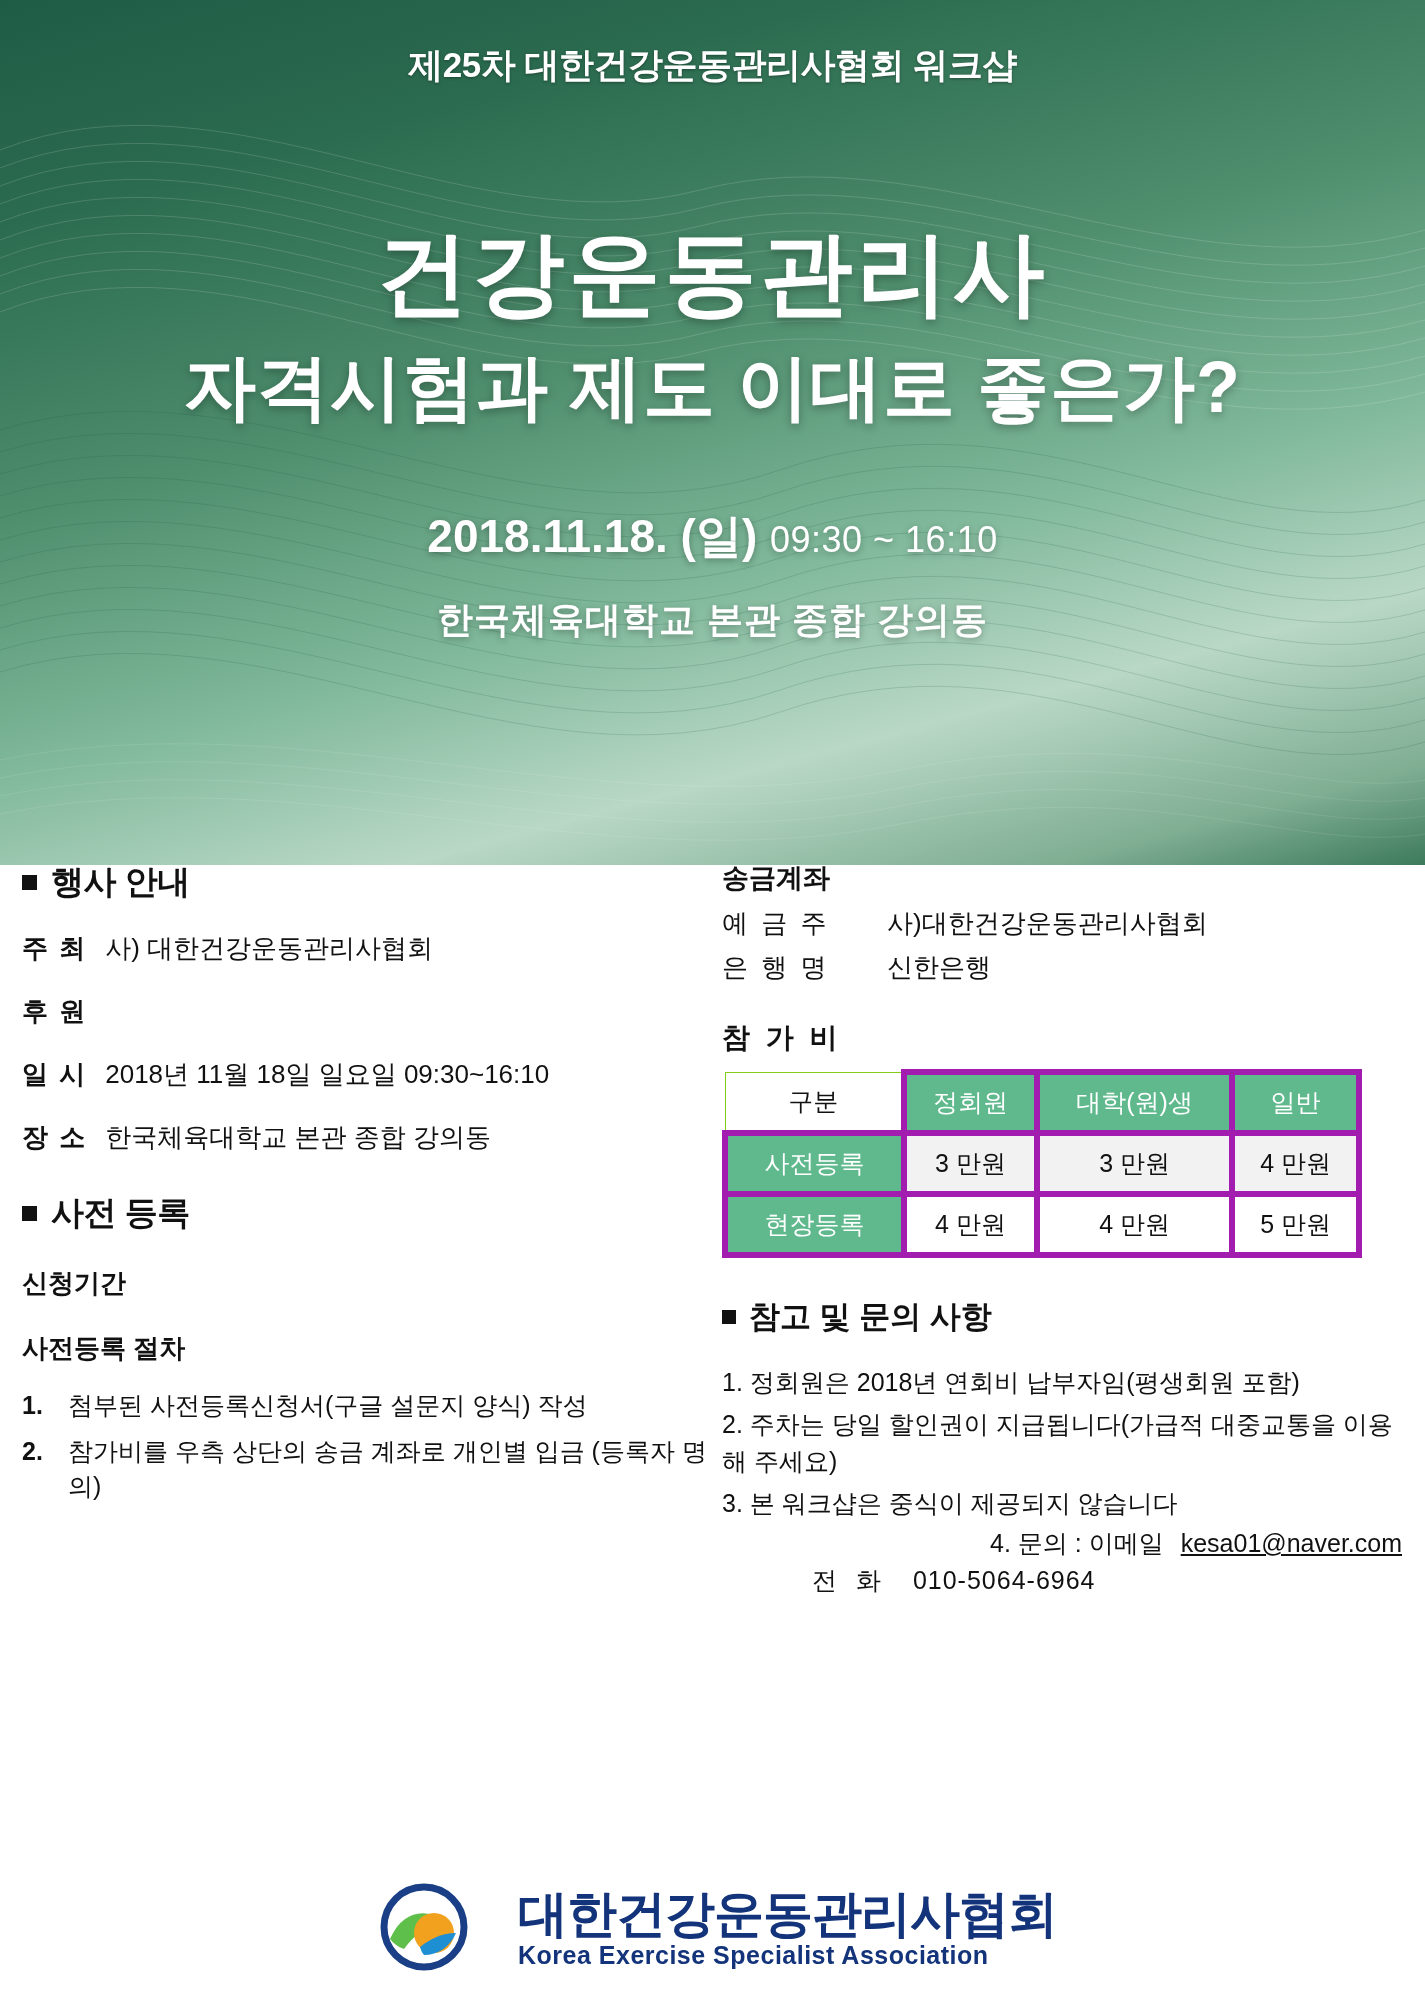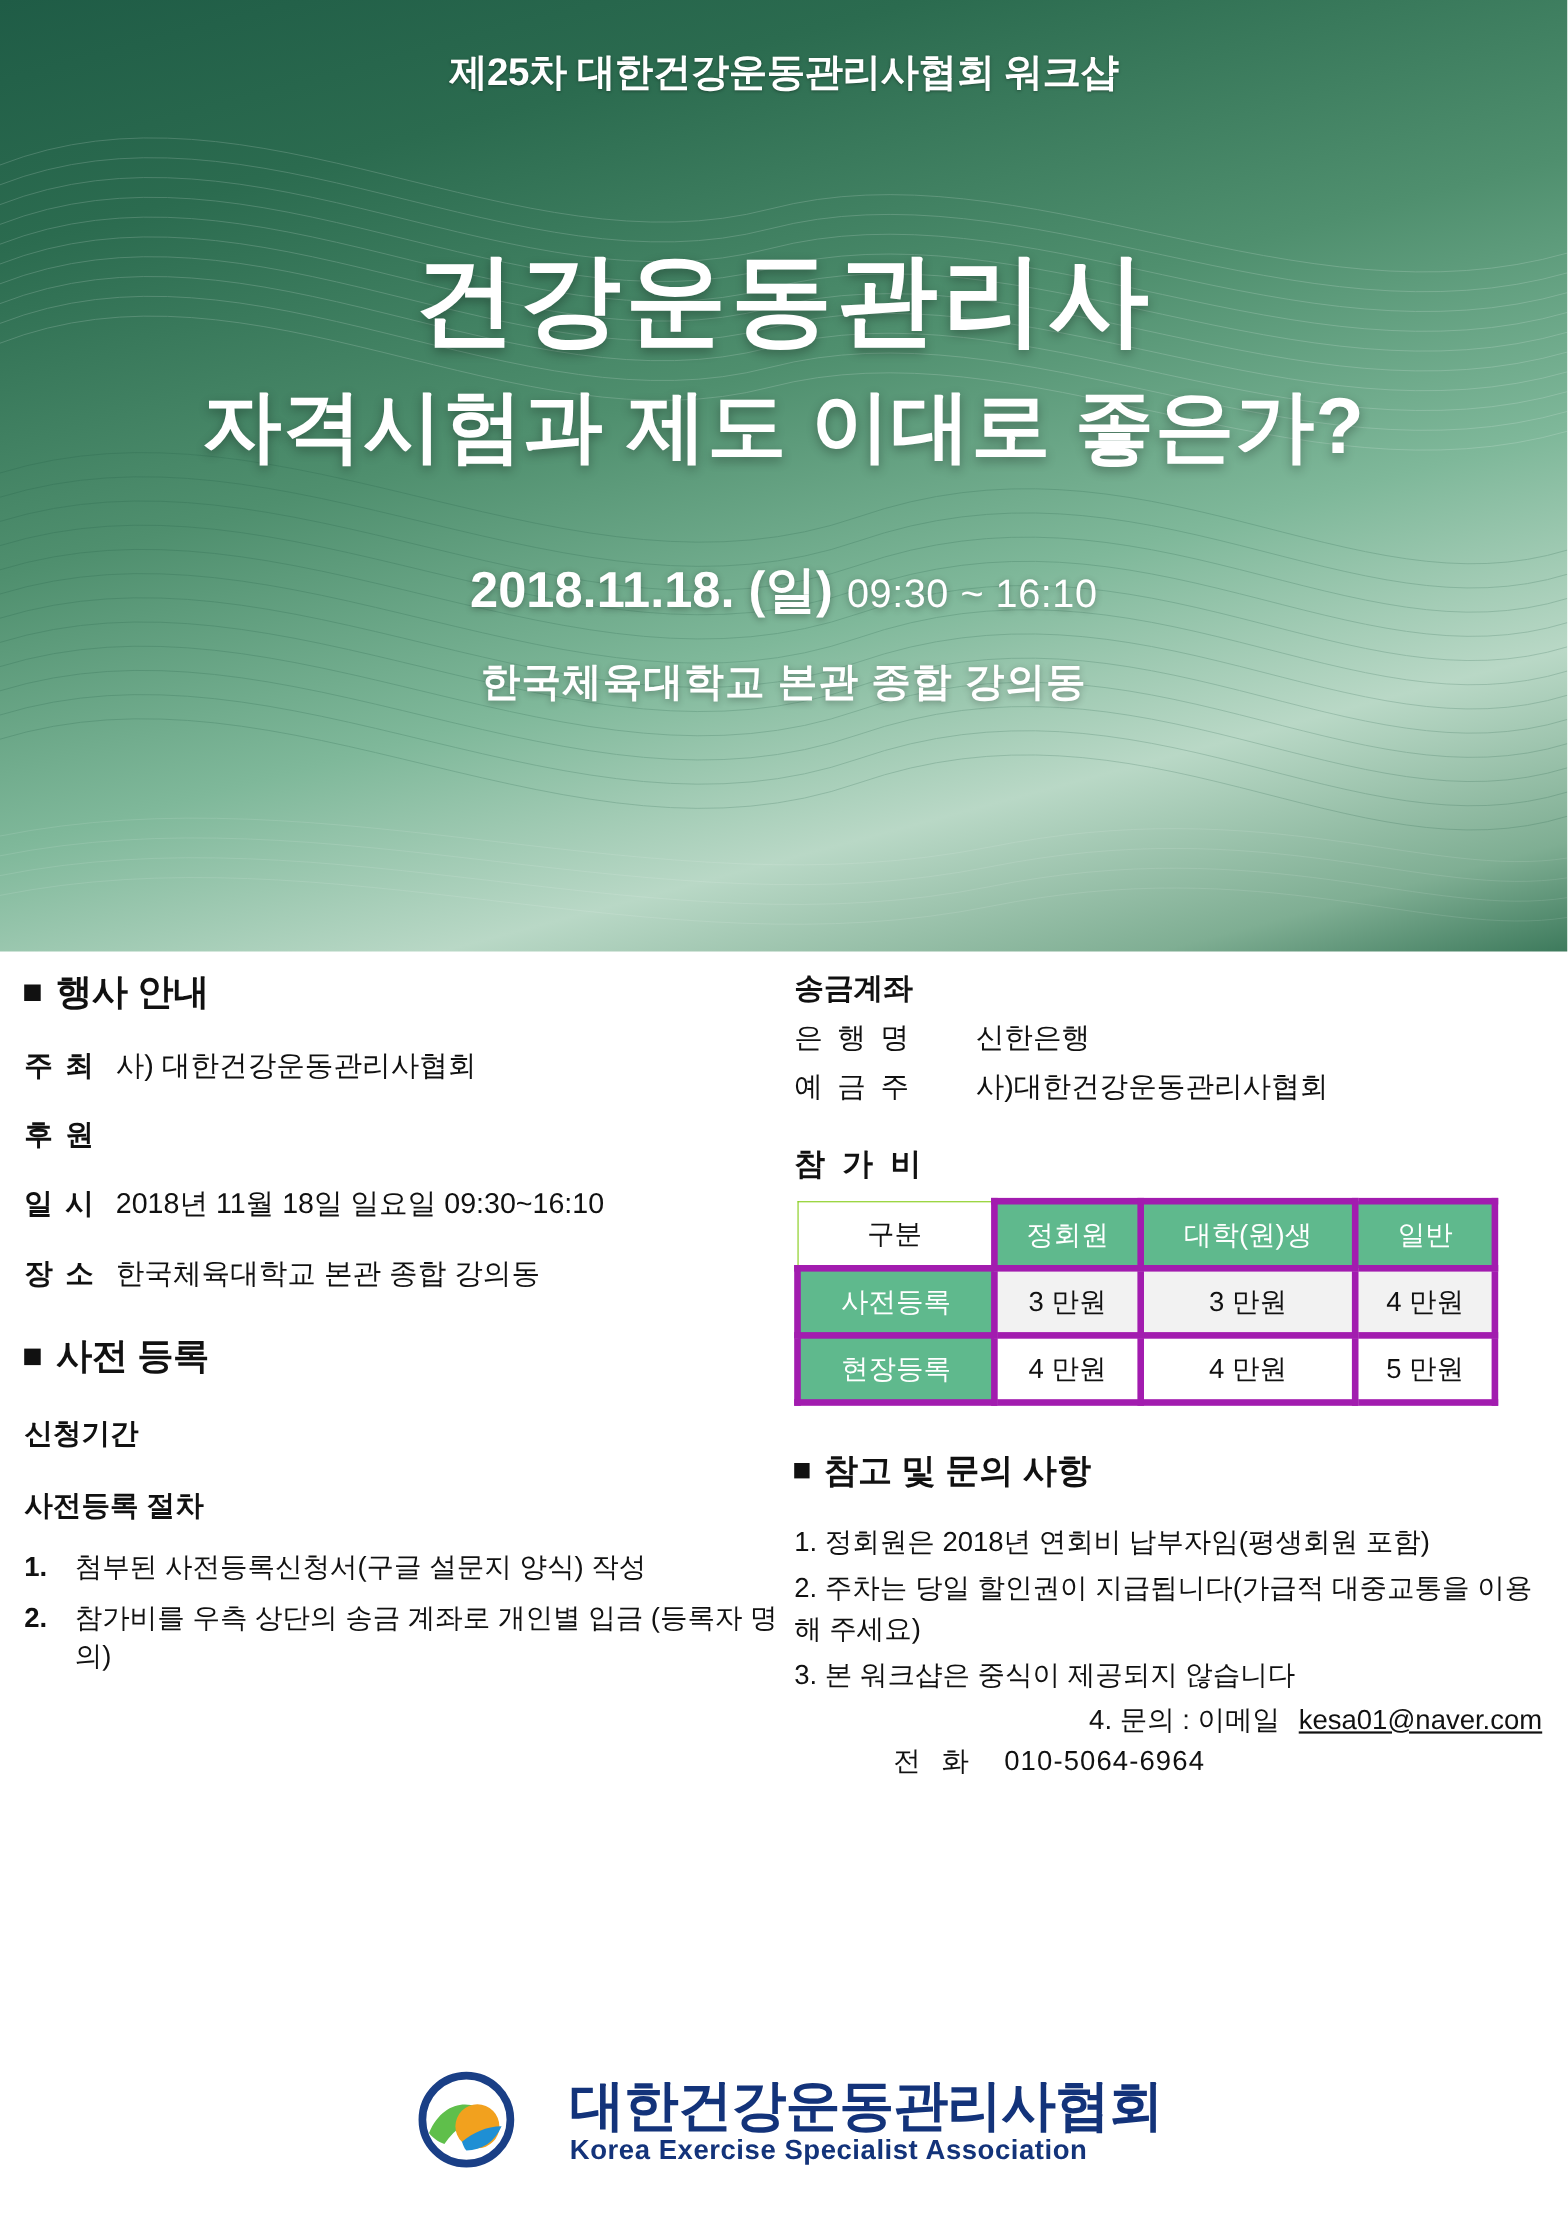--- a/index.html
+++ b/index.html
@@ -86,21 +86,21 @@
     color: #ffffff;
     font-size: 36px;
     font-weight: bold;
     letter-spacing: 1px;
     text-shadow: 0 2px 7px rgba(0,0,0,0.30);
   }
 
   
   .content {
     position: absolute;
-    top: 880px;
+    top: 860px;
     left: 0;
     width: 1425px;
     height: 1000px;
   }
   .col-left {
     position: absolute;
     left: 22px;
     top: 0;
     width: 690px;
   }
@@ -390,26 +390,26 @@
         <span class="txt">참가비를 우측 상단의 송금 계좌로 개인별 입금 (등록자 명의)</span>
       </li>
     </ol>
   </div>
 
   <div class="col-right">
 
     <div class="acct-title">송금계좌</div>
 
     <div class="acct-row">
+      <span class="acct-label">예 금 주</span>
+      <span class="acct-value">사)대한건강운동관리사협회</span>
+    </div>
+    <div class="acct-row">
       <span class="acct-label">은 행 명</span>
       <span class="acct-value">신한은행</span>
-    </div>
-    <div class="acct-row">
-      <span class="acct-label">예 금 주</span>
-      <span class="acct-value">사)대한건강운동관리사협회</span>
     </div>
 
     <div class="fee-title">참 가 비</div>
 
     <table class="fee">
       <thead>
         <tr>
           <th class="corner">구분</th>
           <th>정회원</th>
           <th>대학(원)생</th>

